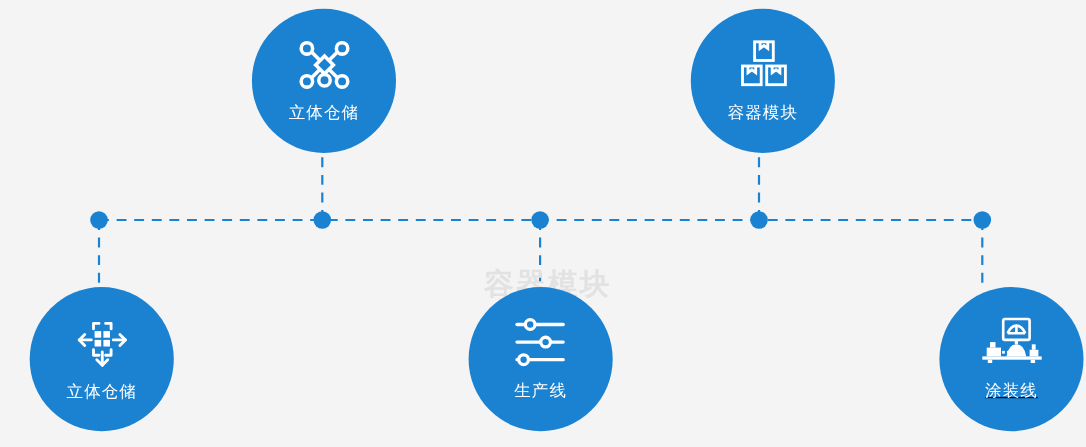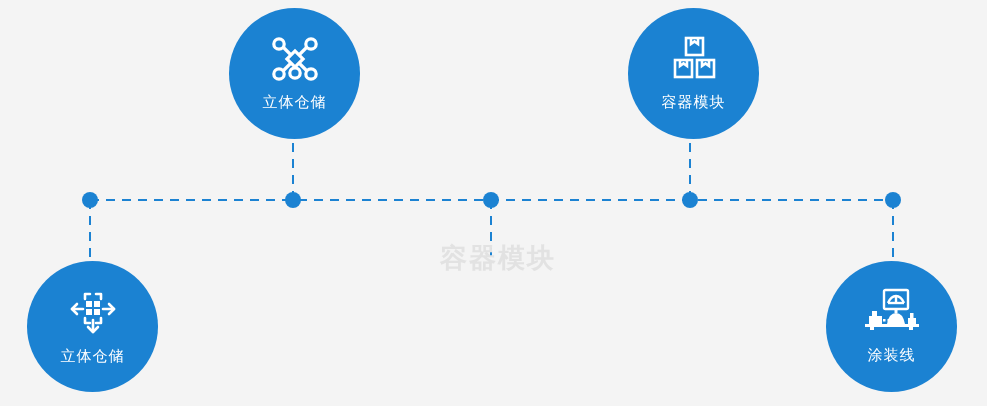--- a/index.html
+++ b/index.html
@@ -66,21 +66,21 @@
     letter-spacing: 1px;
     white-space: nowrap;
     font-weight: 400;
   }
 
   
   .n-smart-equipment { left: 229px; top: 8px;   width: 131px; height: 131px; }
   .n-warehouse       { left: 628px; top: 8px;   width: 131px; height: 131px; }
   .n-sorting         { left: 27px;  top: 261px; width: 131px; height: 131px; }
   .n-production      { left: 426px; top: 261px; width: 131px; height: 131px; }
-  .n-painting        { left: 826px; top: 261px; width: 131px; height: 131px; }
+  .n-painting        { left: 854px; top: 261px; width: 131px; height: 131px; text-decoration: underline; }
 
   .n-sorting .node-icon,
   .n-production .node-icon,
   .n-painting .node-icon { margin-bottom: 12px; }
 </style>
 </head>
 <body>
 
 <div id="stage">
 
@@ -167,20 +167,37 @@
           <rect x="20" y="14" width="6" height="6"></rect>
           <rect x="28" y="14" width="6" height="6"></rect>
           <rect x="20" y="22" width="6" height="6"></rect>
           <rect x="28" y="22" width="6" height="6"></rect>
         </g>
       </svg>
     </span>
     <span class="node-label">立体仓储</span>
   </div>
 
+  <div class="node n-production">
+    <span class="node-icon">
+      <svg width="52" height="46" viewBox="0 0 52 46">
+        <g stroke="#ffffff" stroke-width="3" stroke-linecap="round" fill="none">
+          <line x1="4" y1="7" x2="46" y2="7"></line>
+          <line x1="4" y1="23" x2="46" y2="23"></line>
+          <line x1="4" y1="39" x2="46" y2="39"></line>
+        </g>
+        <g fill="#1b82d2" stroke="#ffffff" stroke-width="3">
+          <circle cx="16" cy="7" r="4.4"></circle>
+          <circle cx="30" cy="23" r="4.4"></circle>
+          <circle cx="10" cy="39" r="4.4"></circle>
+        </g>
+      </svg>
+    </span>
+    <span class="node-label">生产线</span>
+  </div>
 
   <div class="node n-painting">
     <span class="node-icon">
       <svg width="58" height="46" viewBox="0 0 58 46">
         <g fill="none" stroke="#ffffff" stroke-width="2.4" stroke-linejoin="round">
 
           <rect x="21" y="2" width="24" height="19" rx="1.5"></rect>
           <path d="M25 15 q3-7 8-7 q5 0 8 7"></path>
           <line x1="25" y1="15" x2="41" y2="15"></line>
           <line x1="33" y1="8" x2="33" y2="15"></line>

